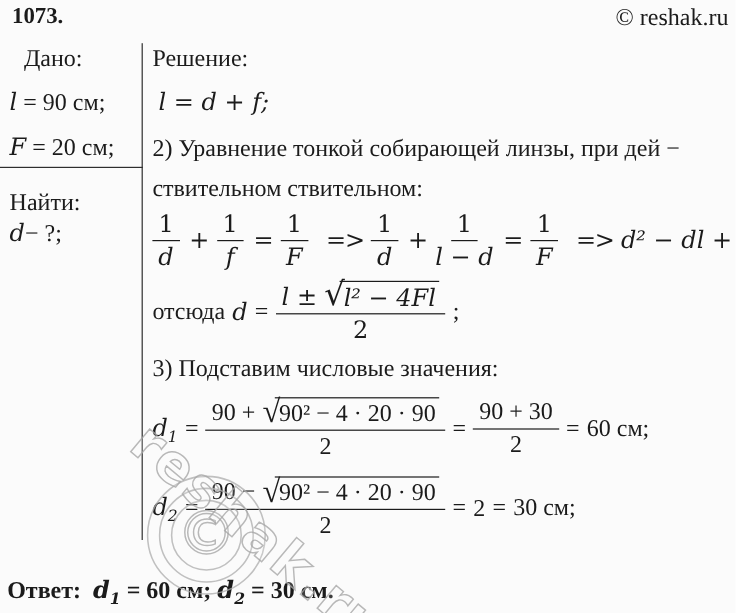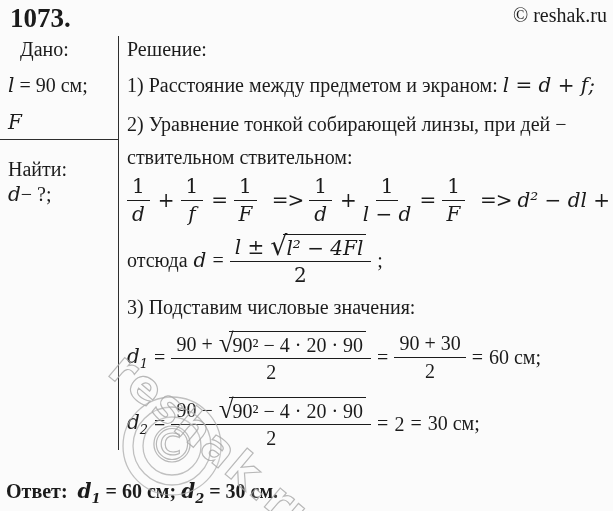--- a/index.html
+++ b/index.html
@@ -40,46 +40,46 @@
   .arr { margin: 0 9px; letter-spacing: -1px; font-style: normal; }
   .gap6 > * { margin-right: 6px; }
 
   .watermark { pointer-events: none; z-index: 5; }
 </style>
 </head>
 <body>
 
 <div class="page">
 
-  <div class="abs txt bold" style="left:10px; top:3px; font-size:27px;">1073.</div>
+  <div class="abs txt bold" style="left:10px; top:3px; font-size:19px;">1073.</div>
   <div class="abs txt" style="right:6px; top:4px;">© reshak.ru</div>
 
   <div class="abs vline" style="left:118px; top:36px; height:414px;"></div>
   <div class="abs hline" style="left:0; top:139px; width:119px;"></div>
 
   <div>
     <div class="abs txt" style="left:8px; top:38px;margin-left:12px;">Дано:</div>
     <div class="abs txt base" style="left:8px; top:73px;">
       <span class="math">l</span>&nbsp;<span>= 90 см;</span>
     </div>
     <div class="abs txt base" style="left:8px; top:110px;">
-      <span class="math">F</span>&nbsp;
+      <span class="math">F</span>&nbsp;<span>= 20 см;</span>
     </div>
     <div class="abs txt" style="left:8px; top:158px;">Найти:</div>
     <div class="abs txt base" style="left:8px; top:182px;">
       <span class="math">d</span>
         <span>− ?;</span>
     </div>
   </div>
 
   <div>
     <div class="abs txt" style="left:127px; top:38px;">Решение:</div>
 
     <div class="abs txt base" style="left:127px; top:73px;">
-      <span>1) Расстояние между предметом и экраном:</span>&nbsp;<span class="math">l = d + f;</span>
+      &nbsp;<span class="math">l = d + f;</span>
     </div>
 
     <div class="abs txt" style="left:127px; top:113px;">2) Уравнение тонкой собирающей линзы, при дей −</div>
     <div class="abs txt" style="left:127px; top:146px;">ствительном ствительном:</div>
 
     <div class="abs txt row gap6 math" style="left:127px; top:172px; height:56px;">
       <span class="frac">
         <span class="num up">1</span>
         <span class="den">d</span>
       </span>

